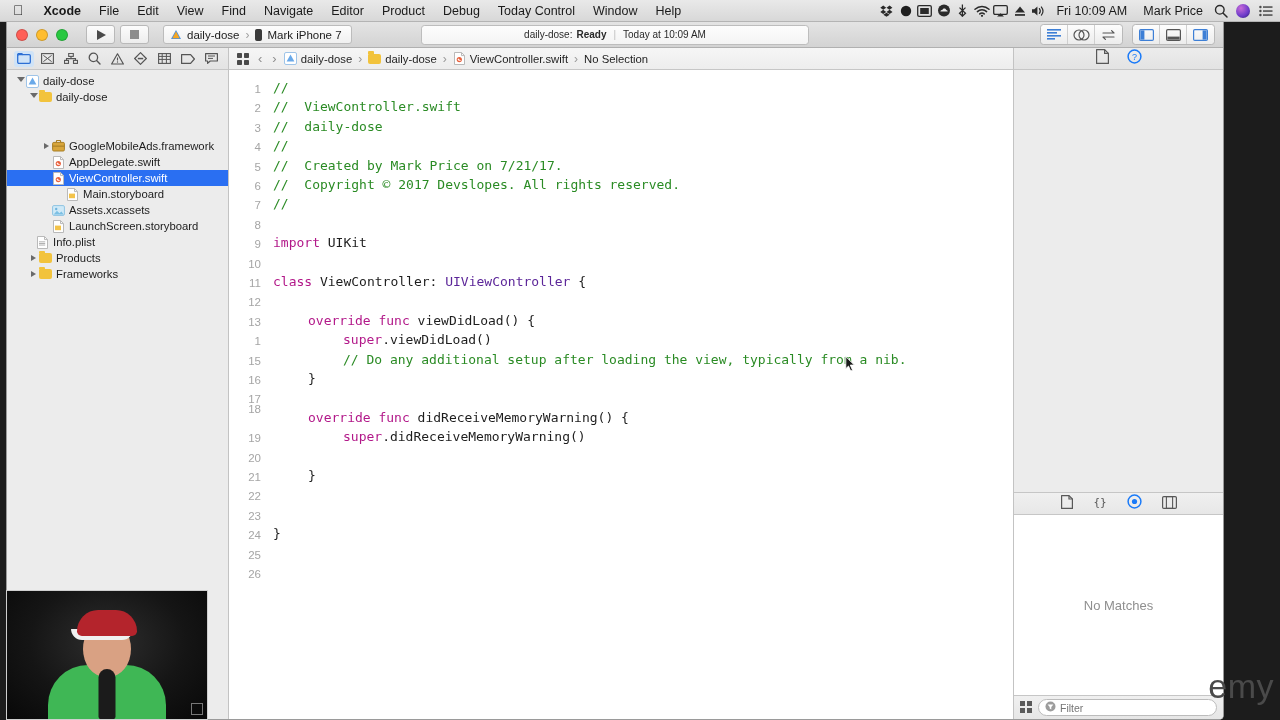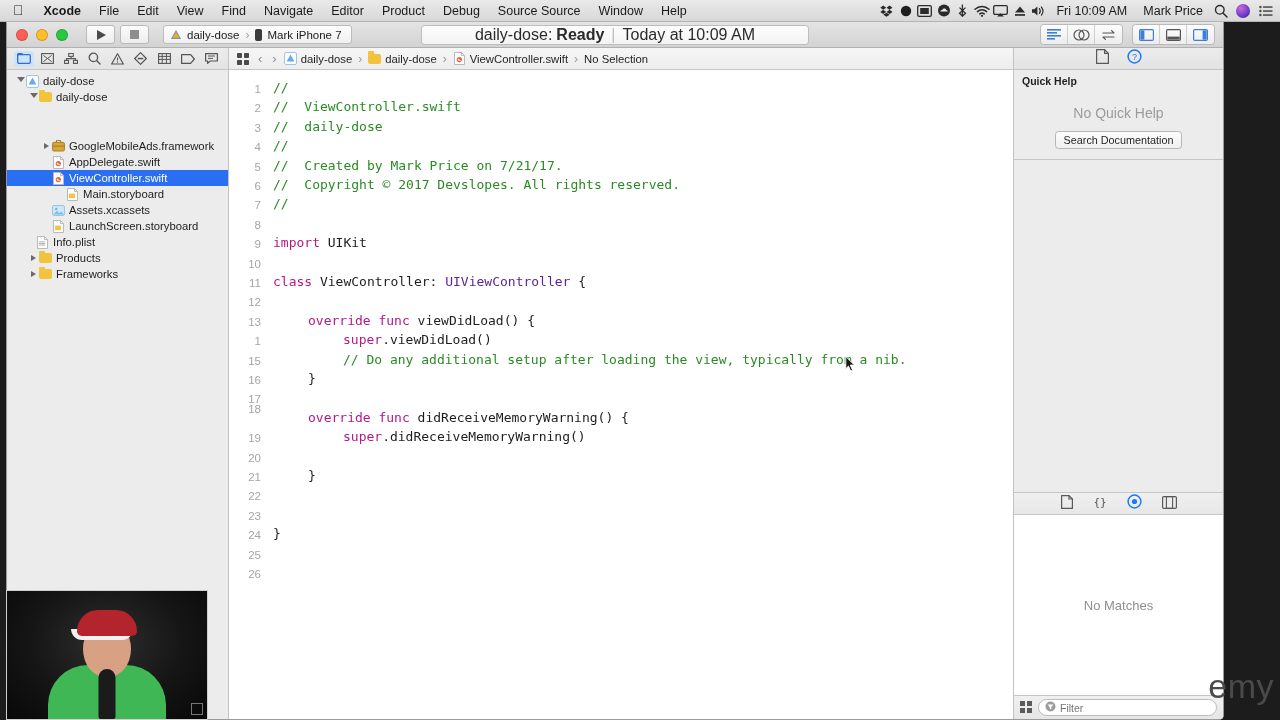--- a/index.html
+++ b/index.html
@@ -52,21 +52,21 @@
   .scheme { margin-left:14px; height:19px; display:flex; align-items:center;
     background:linear-gradient(to bottom,#fdfdfd,#f0f0f0); border:1px solid #bcbcbc; border-radius:3px;
     padding:0 9px 0 6px; font-size:11.5px; color:#1c1c1c; gap:5px; }
   .scheme .sep { color:#a2a2a2; font-size:12px; padding:0 1px; }
   .xcico { width:12px; height:12px; display:inline-block; }
   .devico { width:7px; height:12px; border:1.4px solid #3b3b3b; border-radius:1.6px; background:#3b3b3b; }
 
   .statusbar { position:absolute; left:50%; transform:translateX(-50%);
     width:388px; height:20px; background:linear-gradient(to bottom,#fdfdfd,#f4f4f4);
     border:1px solid #bdbdbd; border-radius:3.5px; display:flex; align-items:center;
-    justify-content:center; font-size:16px; color:#2a2a2a; }
+    justify-content:center; font-size:10px; color:#2a2a2a; }
   .statusbar .sp { color:#c0c0c0; padding:0 7px; }
 
   .tbright { margin-left:auto; display:flex; gap:9px; padding-right:8px; }
   .seg { display:flex; background:linear-gradient(to bottom,#fdfdfd,#ececec);
     border:1px solid #b9b9b9; border-radius:3.5px; overflow:hidden; }
   .seg > div { width:27px; height:19px; display:flex; align-items:center; justify-content:center;
     border-right:1px solid #cfcfcf; }
   .seg > div:last-child { border-right:none; }
 
   
@@ -163,21 +163,21 @@
     <div id="menu-items" style="display:flex;align-items:center;">
         <div class="mi bold">Xcode</div>
         <div class="mi">File</div>
         <div class="mi">Edit</div>
         <div class="mi">View</div>
         <div class="mi">Find</div>
         <div class="mi">Navigate</div>
         <div class="mi">Editor</div>
         <div class="mi">Product</div>
         <div class="mi">Debug</div>
-        <div class="mi">Source Source</div>
+        <div class="mi">Today Control</div>
         <div class="mi">Window</div>
         <div class="mi">Help</div>
       </div>
     <div class="right">
       <span class="mb-icon">
         <svg width="13" height="12" viewBox="0 0 13 12">
             <path d="M3.2 0.6 0.3 2.7l2.9 2.1 3-2.1zM9.6 0.6 6.5 2.7l3 2.1 2.9-2.1zM0.3 6.9l2.9 2.1 3-2.1-3-2.1zM9.6 4.8l-3.1 2.1 3.1 2.1 2.9-2.1zM3.3 9.7l3.2 2.1 3.2-2.1-3.2-2z" fill="#2a2a2a"></path>
           </svg>
       </span>
       <span class="mb-icon">
@@ -631,25 +631,20 @@
                 <path d="M8.6 0.6v3.8h3.8" fill="none" stroke="#585858" stroke-width="1.2"></path>
               </svg>
           </span>
           <span>
             <svg width="15" height="15" viewBox="0 0 15 15">
                 <circle cx="7.5" cy="7.5" r="6.4" fill="none" stroke="#1a7af8" stroke-width="1.5"></circle>
                 <text x="7.5" y="11" font-size="9" font-family="Liberation Sans, sans-serif" fill="#1a7af8" text-anchor="middle">?</text>
               </svg>
           </span>
         </div>
-        <div class="qhpanel">
-          <div class="qhtitle">Quick Help</div>
-          <div class="qhempty">No Quick Help</div>
-          <button class="docbtn">Search Documentation</button>
-        </div>
         <div class="utilmid"></div>
         <div class="libtabs">
           <span>
             <svg width="12" height="14" viewBox="0 0 12 14">
                 <path d="M0.6 0.6h7.4L11.4 4v9.4H0.6z" fill="none" stroke="#585858" stroke-width="1.2" stroke-linejoin="round"></path>
                 <path d="M8 0.6V4h3.4" fill="none" stroke="#585858" stroke-width="1.2"></path>
               </svg>
           </span>
           <span>
             <svg width="14" height="14" viewBox="0 0 14 14">

